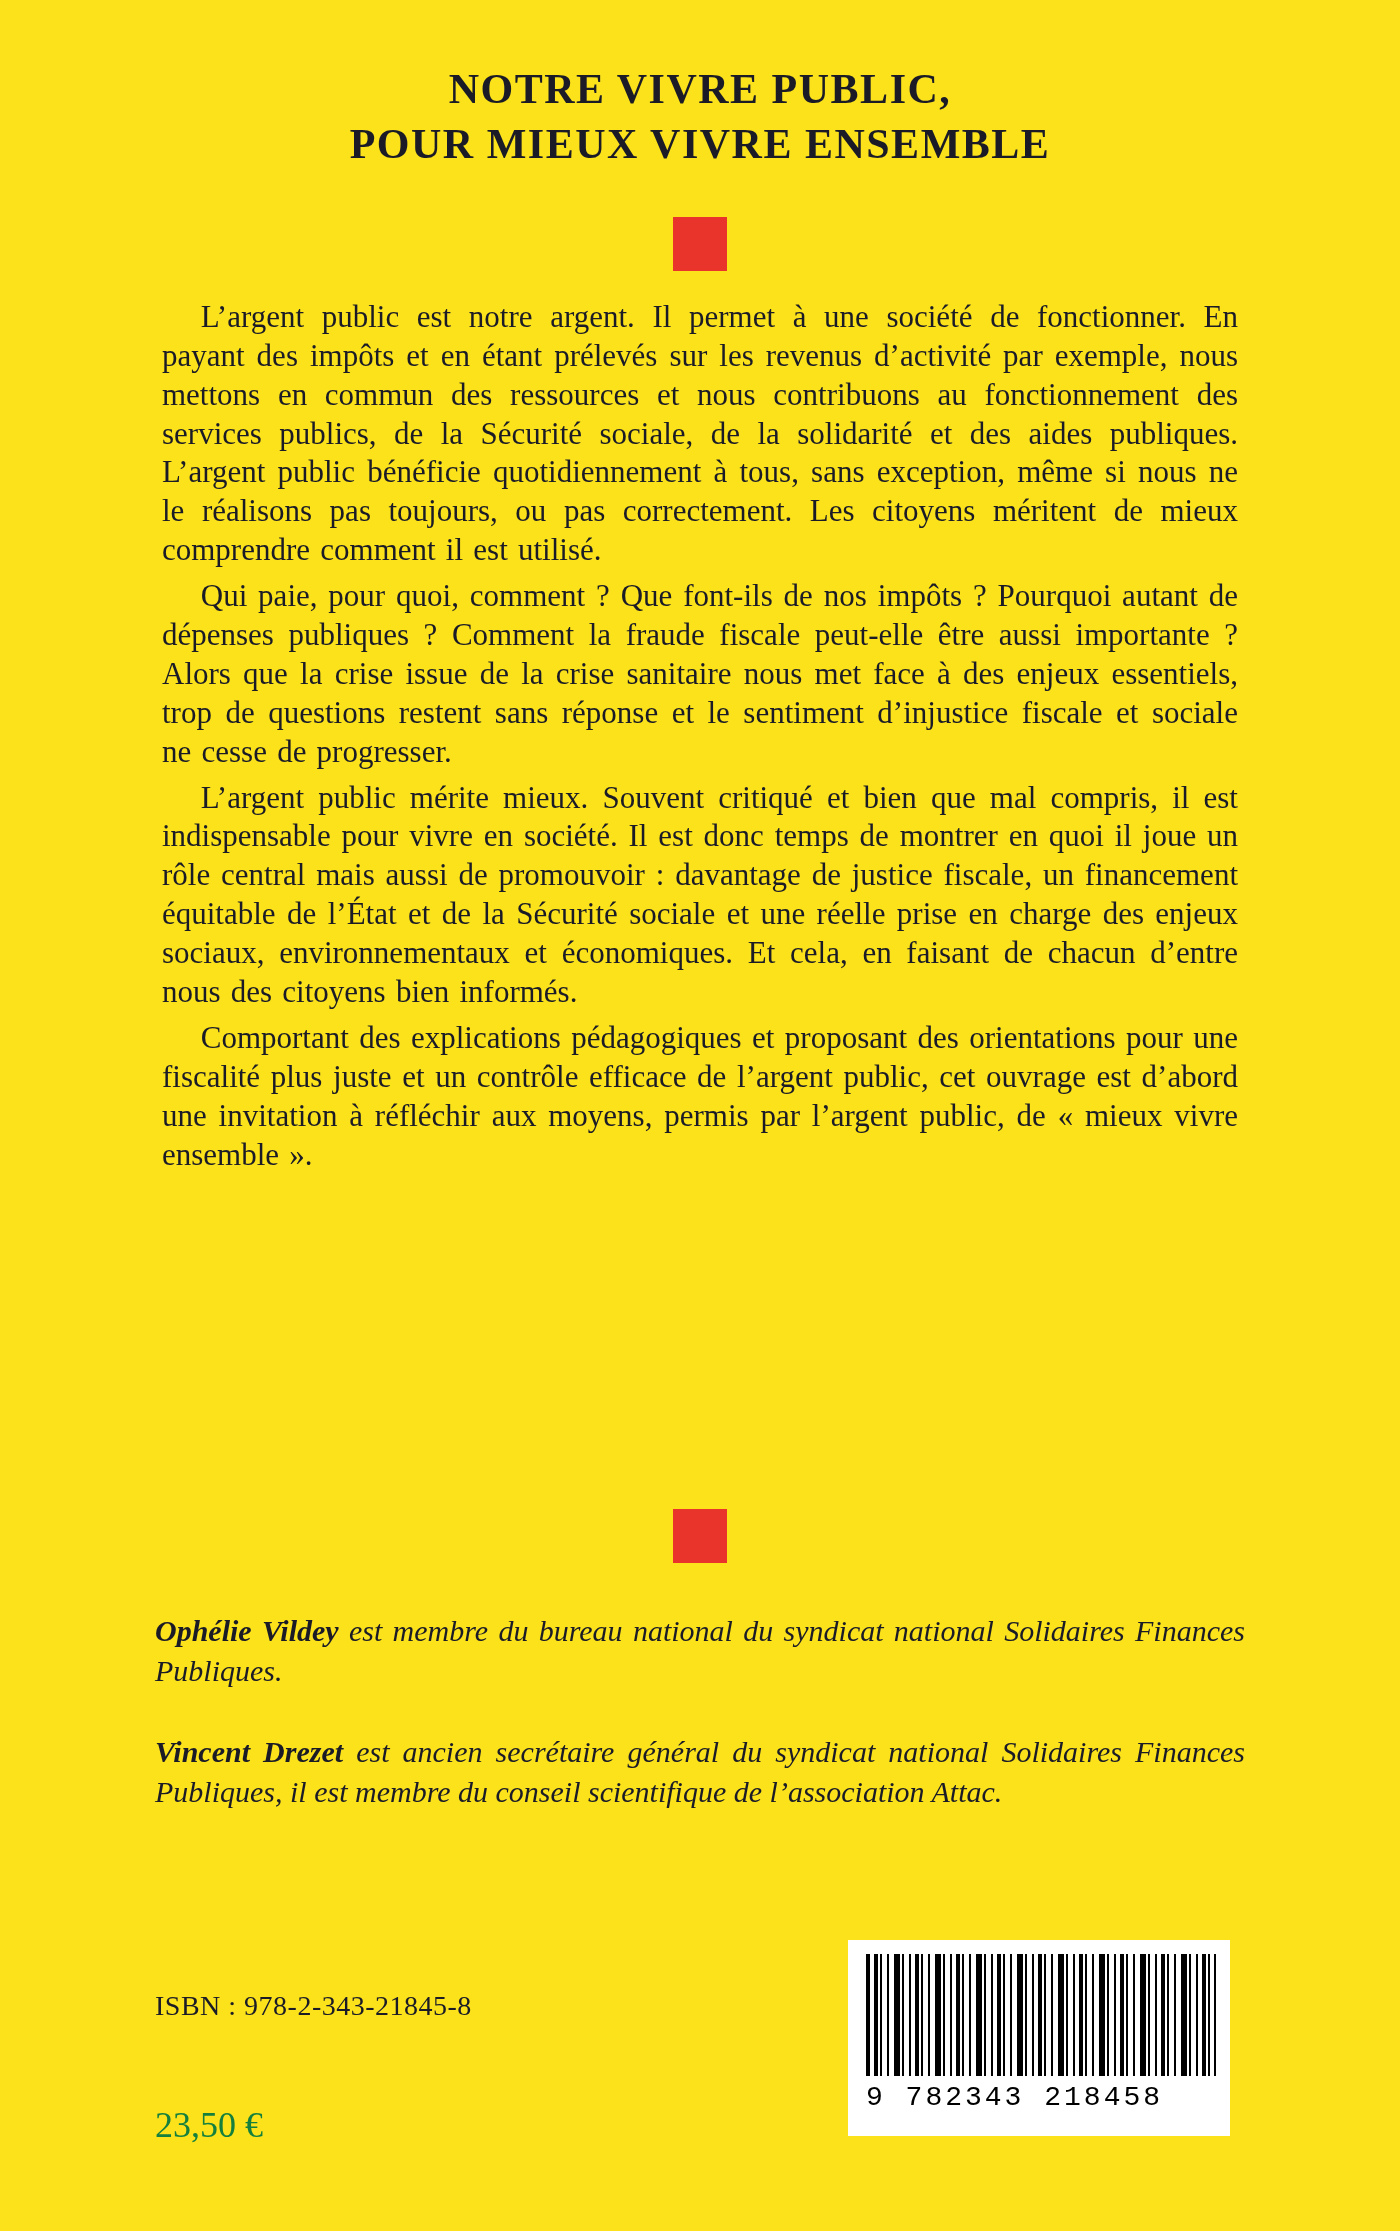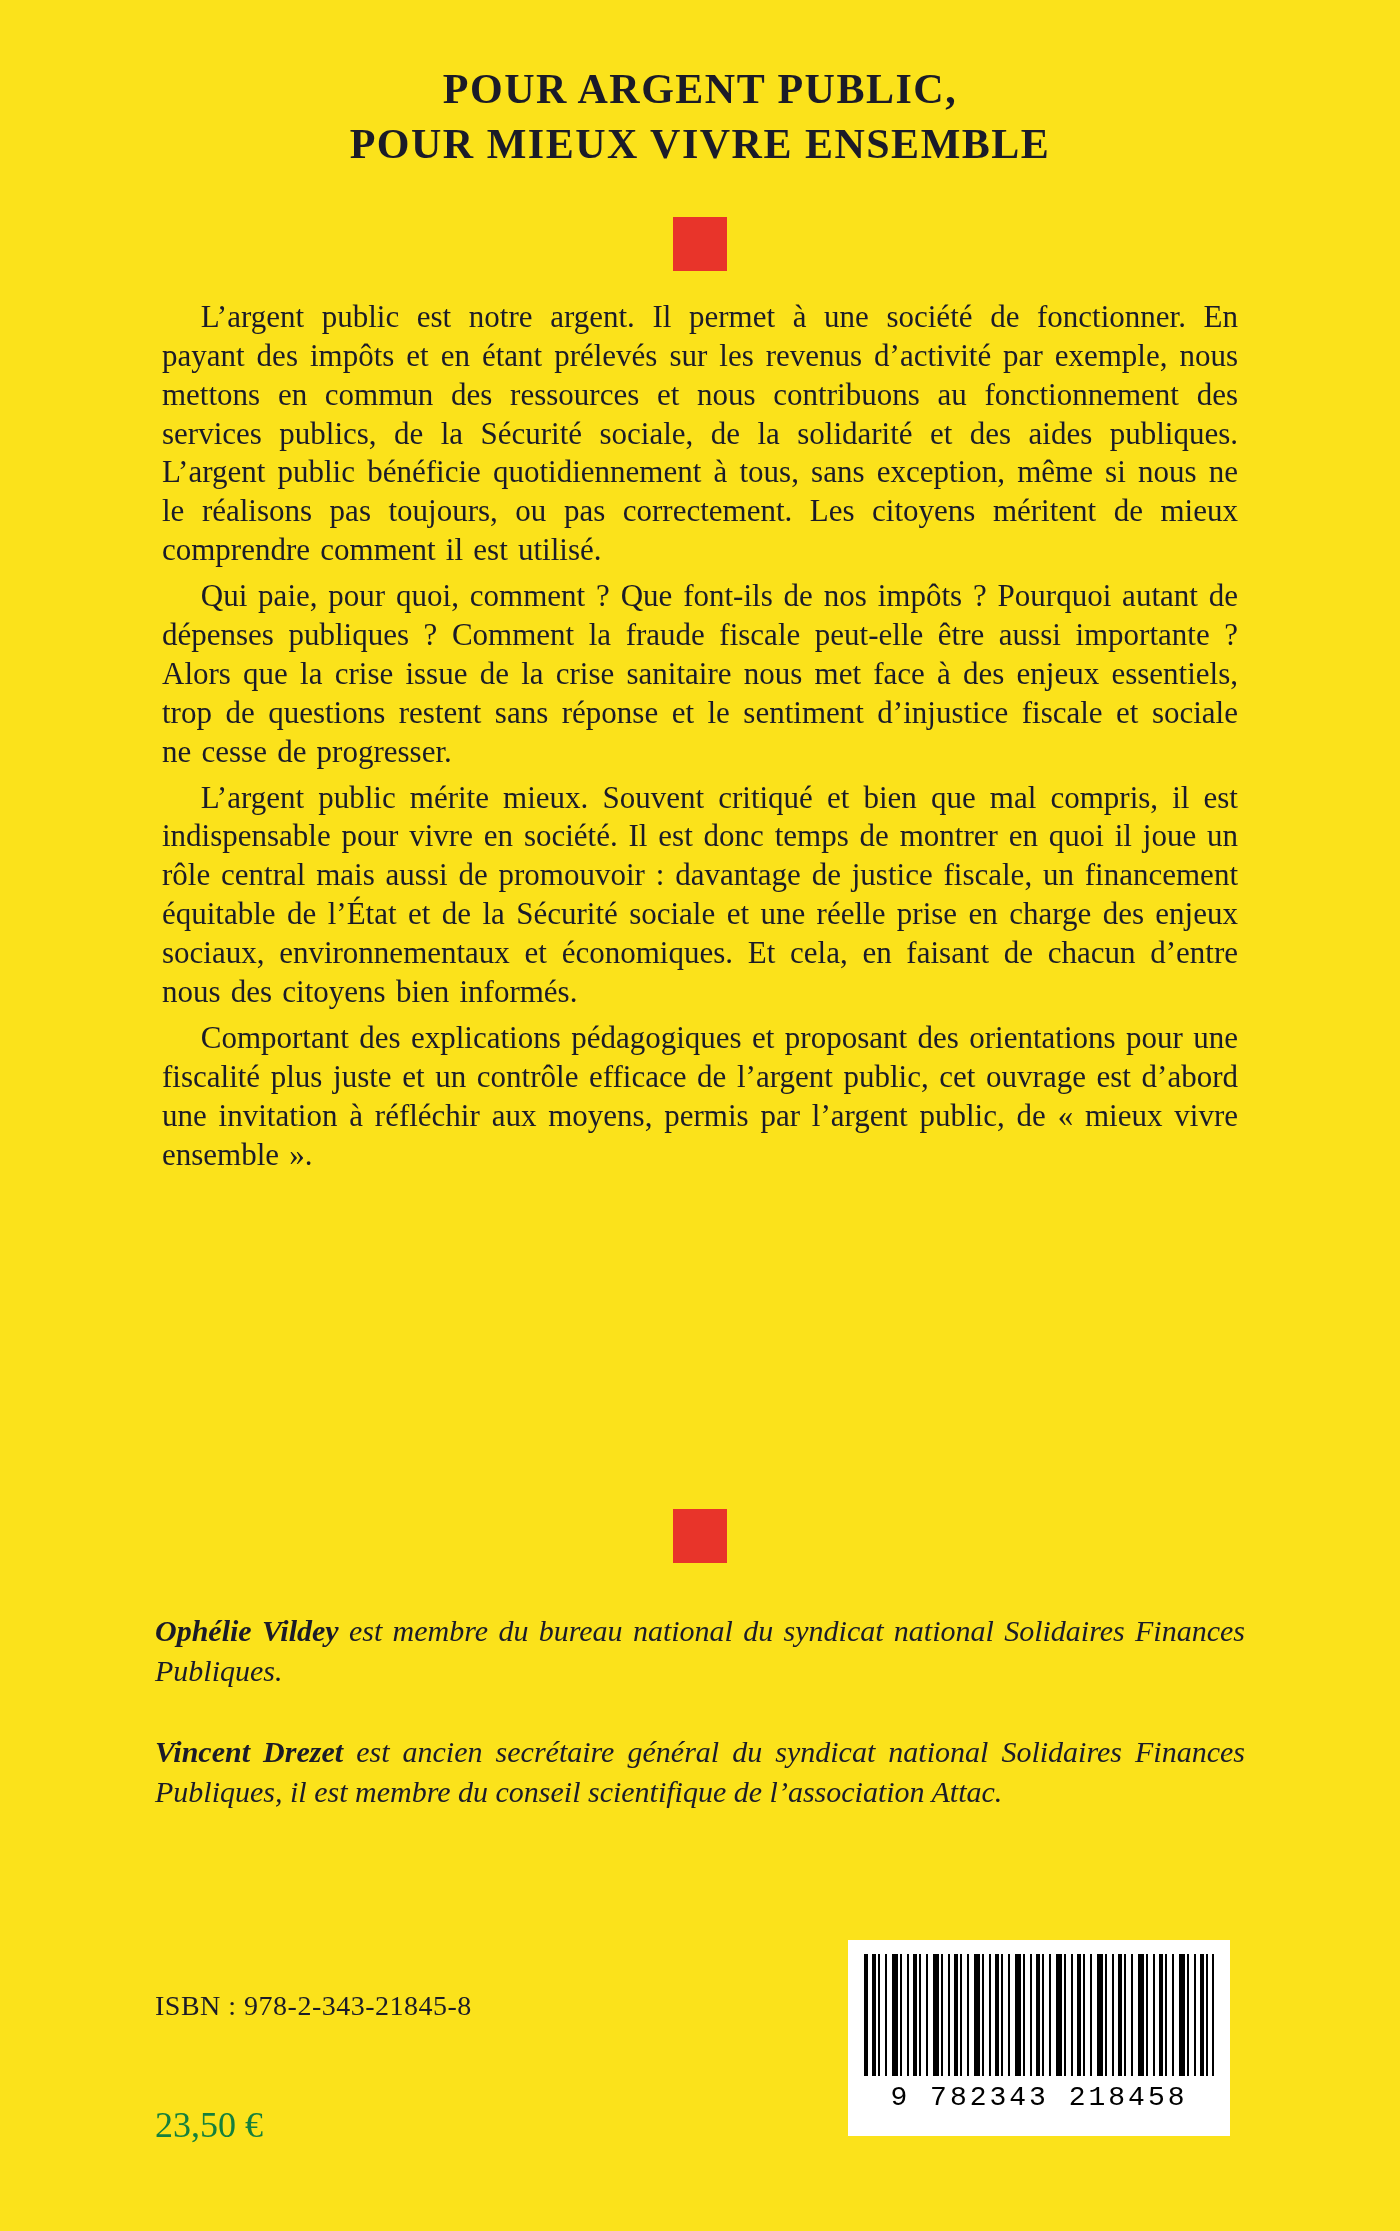--- a/index.html
+++ b/index.html
@@ -79,21 +79,21 @@
     position: absolute;
     right: 170px;
     top: 1940px;
     width: 382px;
     height: 196px;
     background: #FFFFFF;
     box-sizing: border-box;
     padding: 14px 18px 10px 18px;
     display: flex;
     flex-direction: column;
-    align-items: center;
+    align-items: flex-start;
   }
   .barcode-bars {
     width: 100%;
     height: 122px;
     background: repeating-linear-gradient(90deg,
       #000 0px 2px,  #fff 2px 6px,
       #000 6px 10px, #fff 10px 12px,
       #000 12px 14px, #fff 14px 19px,
       #000 19px 21px, #fff 21px 26px,
       #000 26px 32px, #fff 32px 34px,
@@ -110,21 +110,21 @@
     white-space: nowrap;
   }
 </style>
 </head>
 <body>
 
 <div class="page">
   <div class="content">
 
     <h1 class="title">
-      <span>POUR ARGENT PUBLIC,</span><br>
+      <span>NOTRE VIVRE PUBLIC,</span><br>
       <span>POUR MIEUX VIVRE ENSEMBLE</span>
     </h1>
 
     <div class="red-square sq1"></div>
 
     <div class="body-text">
       <p>L’argent public est notre argent. Il permet à une société de fonctionner. En payant des impôts et en étant prélevés sur les revenus d’activité par exemple, nous mettons en commun des ressources et nous contribuons au fonctionnement des services publics, de la Sécurité sociale, de la solidarité et des aides publiques. L’argent public bénéficie quotidiennement à tous, sans exception, même si nous ne le réalisons pas toujours, ou pas correctement. Les citoyens méritent de mieux comprendre comment il est utilisé.</p>
       <p>Qui paie, pour quoi, comment ? Que font-ils de nos impôts ? Pourquoi autant de dépenses publiques ? Comment la fraude fiscale peut-elle être aussi importante ? Alors que la crise issue de la crise sanitaire nous met face à des enjeux essentiels, trop de questions restent sans réponse et le sentiment d’injustice fiscale et sociale ne cesse de progresser.</p>
       <p>L’argent public mérite mieux. Souvent critiqué et bien que mal compris, il est indispensable pour vivre en société. Il est donc temps de montrer en quoi il joue un rôle central mais aussi de promouvoir : davantage de justice fiscale, un financement équitable de l’État et de la Sécurité sociale et une réelle prise en charge des enjeux sociaux, environnementaux et économiques. Et cela, en faisant de chacun d’entre nous des citoyens bien informés.</p>
       <p>Comportant des explications pédagogiques et proposant des orientations pour une fiscalité plus juste et un contrôle efficace de l’argent public, cet ouvrage est d’abord une invitation à réfléchir aux moyens, permis par l’argent public, de « mieux vivre ensemble ».</p>

